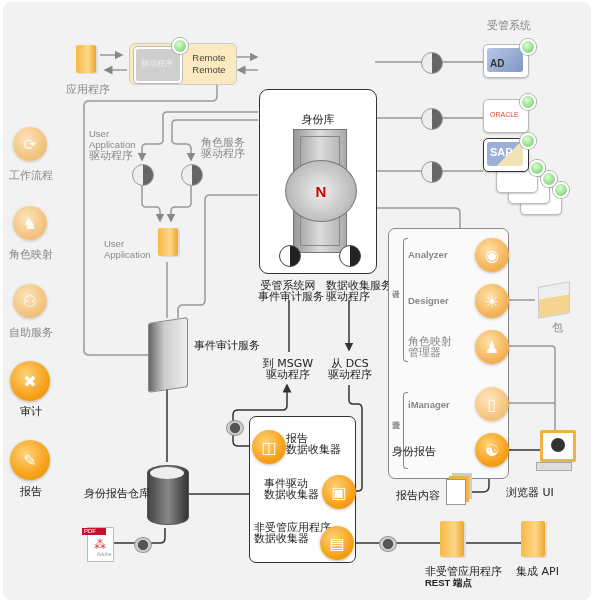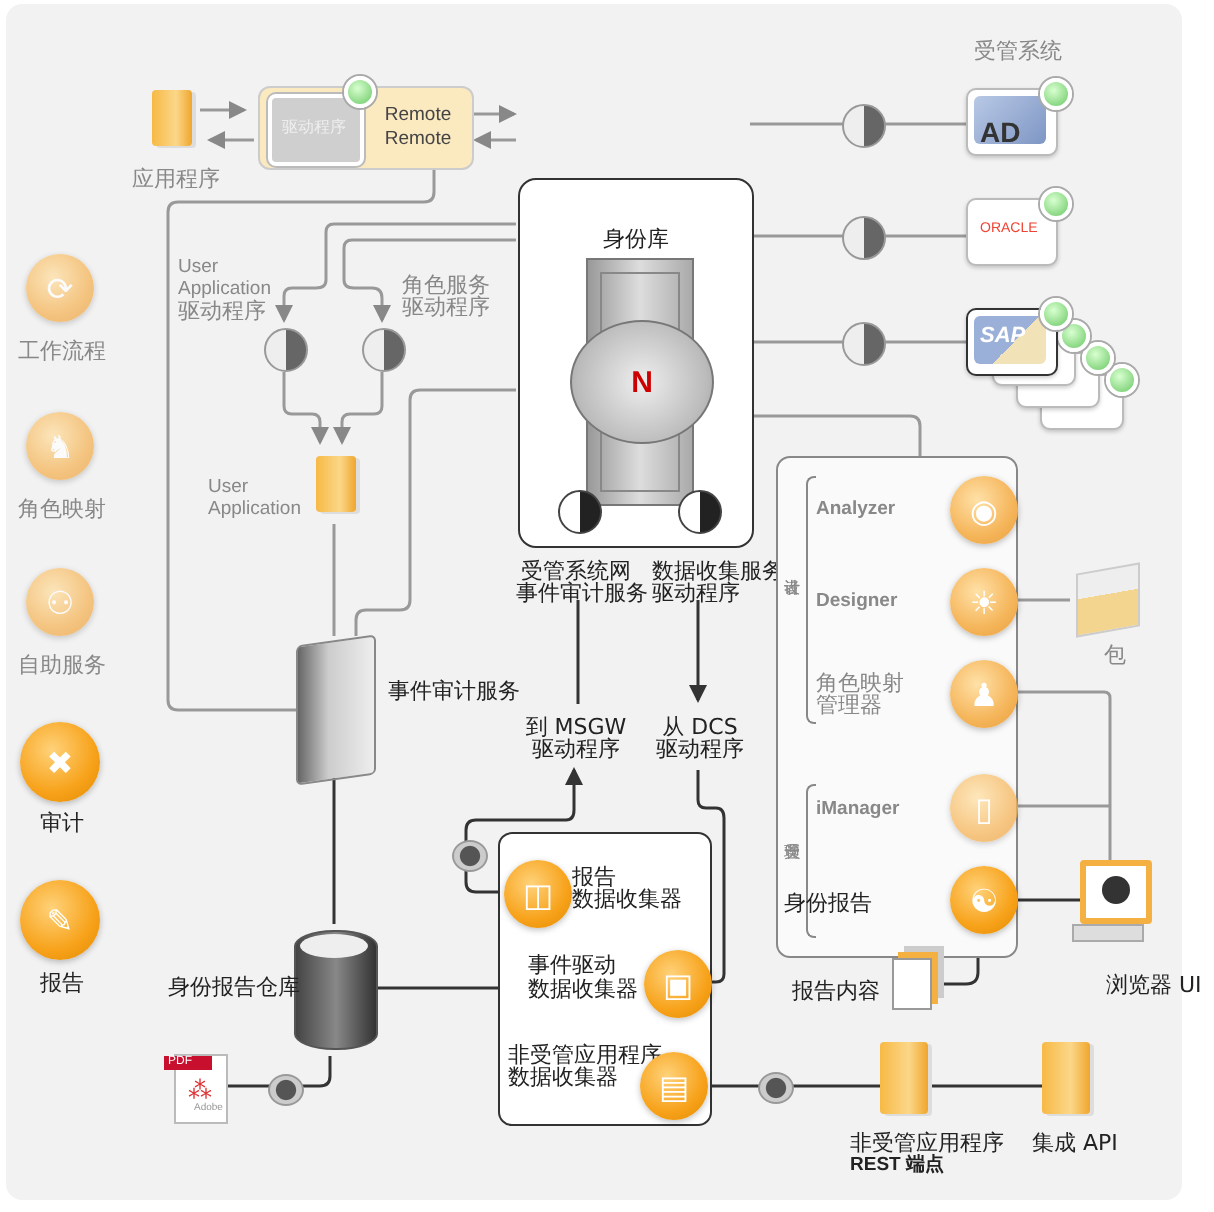--- a/index.html
+++ b/index.html
@@ -121,37 +121,37 @@
     <div class="abs" style="left:6px;top:6px;width:38px;height:108px;border:1.5px solid #888;"></div>
     <div class="abs" style="left:-9px;top:30px;width:70px;height:60px;border-radius:50%;background:radial-gradient(circle,#eee,#bbb 70%,#999);border:1px solid #777;display:flex;align-items:center;justify-content:center;">
       <span style="color:#c00;font-weight:bold;font-size:15px;font-family:'Liberation Sans',sans-serif;">N</span>
     </div>
   </div>
 </div>
 
 <div class="lbl grey" style="left:487px;top:20px;">受管系统</div>
 <div class="sys" style="left:483px;top:44px;">
   <div class="abs" style="left:3px;top:3px;width:36px;height:24px;background:linear-gradient(135deg,#b9c9e6,#7e96c4);border-radius:3px;"></div>
-  <div class="abs en b" style="left:6px;top:13px;font-size:14px;color:#333;">AD</div>
+  <div class="abs en b" style="left:6px;top:13px;font-size:10px;color:#333;">AD</div>
   <div class="led" style="left:36px;top:-6px;"></div>
 </div>
 <div class="sys" style="left:483px;top:99px;">
   <div class="abs en" style="left:6px;top:11px;font-size:7px;color:#e43;">ORACLE</div>
   <div class="led" style="left:36px;top:-6px;"></div>
 </div>
 <div class="sys" style="left:520px;top:187px;width:40px;height:26px;">
     <div class="led" style="left:32px;top:-6px;"></div>
   </div>
 <div class="sys" style="left:508px;top:176px;width:40px;height:26px;">
     <div class="led" style="left:32px;top:-6px;"></div>
   </div>
 <div class="sys" style="left:496px;top:165px;width:40px;height:26px;">
     <div class="led" style="left:32px;top:-6px;"></div>
   </div>
-<div class="sys" style="left:483px;top:154px;border-color:#333;font-style:italic;">
+<div class="sys" style="left:483px;top:138px;border-color:#333;">
   <div class="abs" style="left:3px;top:3px;width:36px;height:24px;background:linear-gradient(135deg,#9bb0d8 55%,#f2e2b8 55%);border-radius:3px;"></div>
   <div class="abs en b" style="left:6px;top:7px;font-size:11px;color:#fff;">SAP</div>
   <div class="led" style="left:36px;top:-6px;"></div>
 </div>
 
 <div class="yy" style="left:421px;top:52px;"></div>
 <div class="yy" style="left:421px;top:108px;"></div>
 <div class="yy" style="left:421px;top:161px;"></div>
 
 <div class="lbl grey en" style="left:89px;top:128px;">User</div>
@@ -237,21 +237,21 @@
 <div class="lbl dark" style="left:392px;top:446px;">身份报告</div>
 <div class="orb hot" style="left:475px;top:433px;">☯</div>
 
 <div class="abs" style="left:538px;top:284px;width:30px;height:30px;background:linear-gradient(180deg,#eee 40%,#f3d58f 40%);border:1px solid #ccc;transform:skewY(-10deg);"></div>
 <div class="lbl grey" style="left:552px;top:322px;">包</div>
 
 <div class="abs" style="left:540px;top:430px;width:30px;height:26px;background:#fff;border:3px solid #f5b042;border-radius:2px;">
   <div class="abs" style="left:8px;top:5px;width:14px;height:14px;border-radius:50%;background:#333;"></div>
 </div>
 <div class="abs" style="left:536px;top:462px;width:34px;height:7px;background:#ddd;border:1px solid #aaa;"></div>
-<div class="lbl dark" style="left:553px;top:487px;">浏览器 UI</div>
+<div class="lbl dark" style="left:506px;top:487px;">浏览器 UI</div>
 
 <div class="abs" style="left:446px;top:479px;width:18px;height:24px;background:#fff;border:1px solid #999;box-shadow:3px -3px 0 #f5b042, 6px -6px 0 #ccc;"></div>
 <div class="lbl dark" style="left:396px;top:490px;">报告内容</div>
 
 <div class="book" style="left:440px;top:521px;width:24px;height:36px;"></div>
 <div class="lbl dark" style="left:425px;top:566px;">非受管应用程序</div>
 <div class="lbl dark en b" style="left:425px;top:577px;">REST 端点</div>
 <div class="book" style="left:521px;top:521px;width:24px;height:36px;"></div>
 <div class="lbl dark" style="left:516px;top:566px;">集成 API</div>
 

